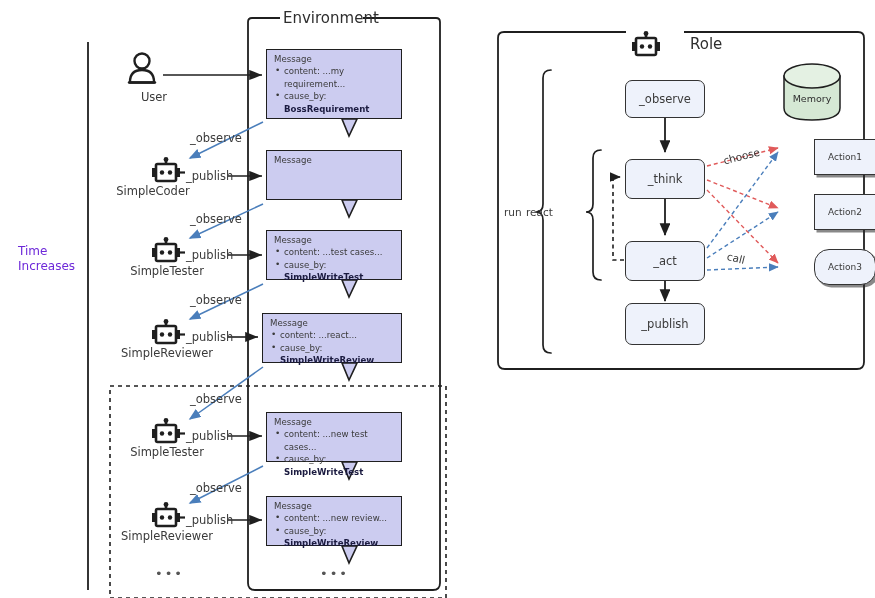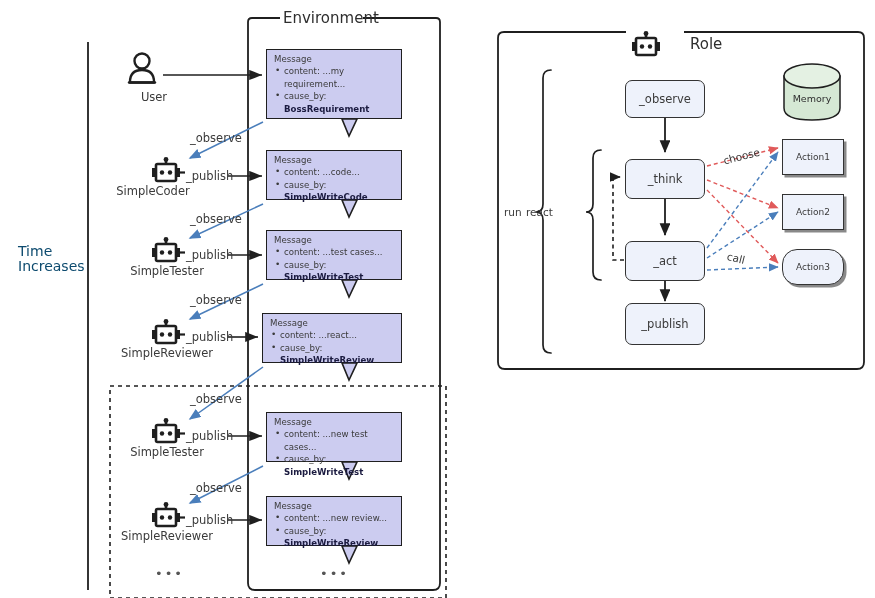--- a/index.html
+++ b/index.html
@@ -1,40 +1,40 @@
 <!DOCTYPE html>
 <html><head>
 <meta charset="utf-8">
 <style>
   html,body{margin:0;padding:0;background:#ffffff;}
   body{width:875px;height:598px;position:relative;overflow:hidden;
        font-family:"DejaVu Sans","Liberation Sans",sans-serif;color:#333333;}
   #root{position:absolute;left:0;top:0;width:875px;height:598px;}
   svg.layer{position:absolute;left:0;top:0;width:875px;height:598px;overflow:visible;}
   .txt{position:absolute;white-space:nowrap;}
-  .lbl-time{font-size:14px;color:#0c4a6e;line-height:15px;}
+  .lbl-time{font-size:12px;color:#6d28d9;line-height:15px;}
   .lbl-actor{font-size:11.5px;color:#3a3a3a;text-align:center;}
   .lbl-edge{font-size:11.5px;color:#3a3a3a;}
   .lbl-title{font-size:15px;color:#2e2e2e;}
   .lbl-node{font-size:11.5px;color:#3a3a3a;}
   .lbl-node-sm{font-size:9px;color:#3a3a3a;}
   .lbl-brace{font-size:10.5px;color:#3a3a3a;}
   .lbl-dots{font-size:13px;color:#555;letter-spacing:2px;}
   .msgbox{position:absolute;background:#ccccf0;border:1.6px solid #1f1f1f;
           box-sizing:border-box;}
   .msgbox .hdr{position:absolute;left:7px;top:4px;font-size:8.6px;color:#3a3a3a;}
   .msgbox ul{margin:0;padding:0;list-style:none;position:absolute;left:8px;top:15px;}
   .msgbox li{font-size:8.6px;color:#3a3a3a;line-height:12.5px;position:relative;padding-left:9px;}
   .msgbox li:before{content:"•";position:absolute;left:0;top:-1px;font-size:9px;}
   .msgbox li b{font-weight:bold;color:#1b1b40;}
   .nodebox{position:absolute;background:#eef2fb;border:1.6px solid #333;
            box-sizing:border-box;display:flex;align-items:center;justify-content:center;}
   .nodebox.round{border-radius:7px;}
   .actionbox{position:absolute;background:#eef2fb;border:1.6px solid #333;
-             box-sizing:border-box;display:flex;align-items:center;justify-content:center;}
+             box-sizing:border-box;display:flex;align-items:center;justify-content:center;margin-left:32px;}
   .shadow{box-shadow:2.5px 2.5px 0 rgba(40,40,40,0.55);}
   .memlabel{position:absolute;font-size:9.5px;color:#2e2e2e;}
 </style>
 </head>
 <body>
 
 <div id="root">
 
   <svg class="layer">
     <defs>
@@ -234,24 +234,20 @@
   <div class="msgbox" style="left:266px;top:49px;width:136px;height:70px;">
     <div class="hdr">Message</div>
     <ul>
       <li><span>content:</span> <span>...my requirement...</span></li>
       <li><span>cause_by:</span> <b>BossRequirement</b></li>
     </ul>
   </div>
 
   <div class="msgbox" style="left:266px;top:150px;width:136px;height:50px;">
     <div class="hdr">Message</div>
-    <ul>
-      <li><span>content:</span> <span>...code...</span></li>
-      <li><span>cause_by:</span> <b>SimpleWriteCode</b></li>
-    </ul>
   </div>
 
   <div class="msgbox" style="left:266px;top:230px;width:136px;height:50px;">
     <div class="hdr">Message</div>
     <ul>
       <li><span>content:</span> <span>...test cases...</span></li>
       <li><span>cause_by:</span> <b>SimpleWriteTest</b></li>
     </ul>
   </div>
 

